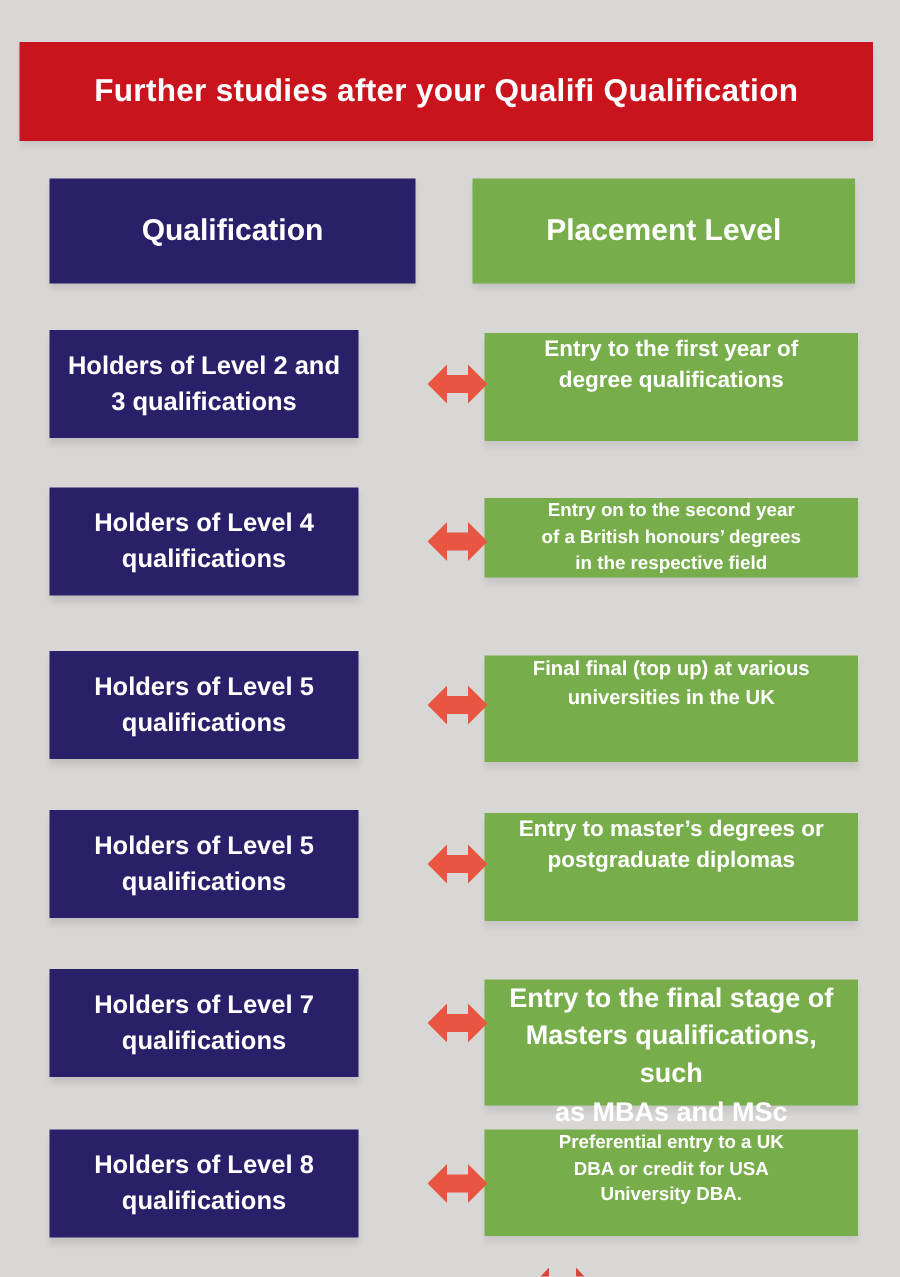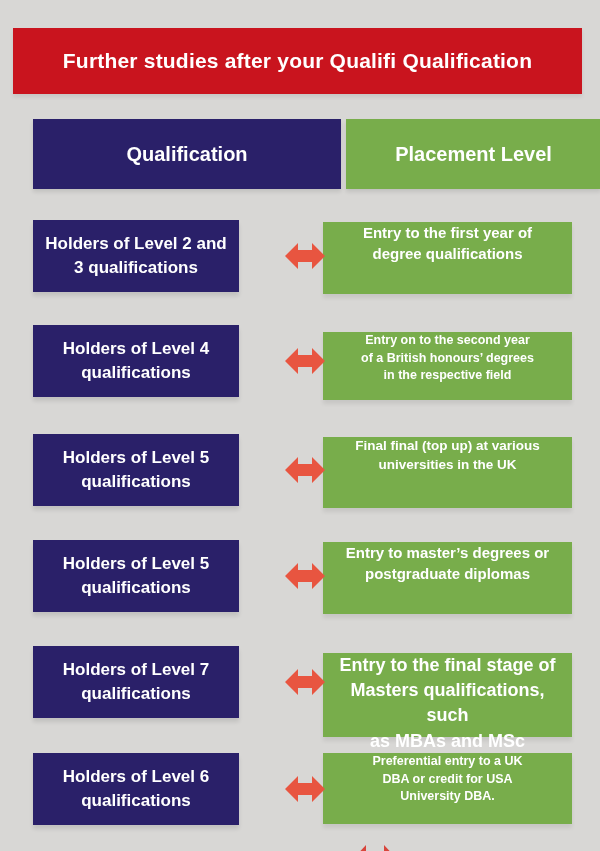--- a/index.html
+++ b/index.html
@@ -33,22 +33,22 @@
   }
 
   
   .col-header {
     position: absolute;
     top: 119px; height: 70px;
     display: flex; align-items: center; justify-content: center;
     font-size: 20px;
     box-shadow: 0 3px 4px rgba(0,0,0,0.10);
   }
-  .col-header.qual { left: 33px;  width: 308px; background: var(--navy,  #2a2069); }
-  .col-header.place{ left: 315px; width: 255px; background: var(--green, #78ad4b); margin-left: 31px; }
+  .col-header.qual { left: 33px;  width: 244px; background: var(--navy,  #2a2069); }
+  .col-header.place{ left: 315px; width: 255px; background: var(--green, #78ad4b); }
 
   
   .rows { position: absolute; inset: 0; }
   .row  { position: absolute; left: 0; width: 600px; height: 0; }
   .row:nth-child(1) { top: 220px; }
   .row:nth-child(2) { top: 325px; }
   .row:nth-child(3) { top: 434px; }
   .row:nth-child(4) { top: 540px; }
   .row:nth-child(5) { top: 646px; }
   .row:nth-child(6) { top: 753px; }
@@ -74,21 +74,21 @@
     text-align: center;
     font-size: 15px;
     line-height: 1.4;
     white-space: pre-line;
     padding: 0 8px;
     box-sizing: border-box;
     box-shadow: 0 4px 4px rgba(0,0,0,0.08);
   }
   
   .row:nth-child(1) .place-box { top: 2px; }
-  .row:nth-child(2) .place-box { top: 7px; height: 68px; font-size: 12.5px; }
+  .row:nth-child(2) .place-box { top: 7px; height: 53px; font-size: 12.5px; }
   .row:nth-child(3) .place-box { top: 3px; height: 71px; font-size: 13.5px; }
   .row:nth-child(4) .place-box { top: 2px; }
   .row:nth-child(5) .place-box { top: 7px; height: 84px; font-size: 18px; }
   .row:nth-child(6) .place-box { top: 0;   height: 71px; font-size: 12.5px; }
 
   .arrow {
     position: absolute;
     left: 285px; top: 23px;
     width: 40px; height: 26px;
     background: var(--arrow, #e85540);
@@ -179,21 +179,21 @@
     <div class="arrow"></div>
     <div class="place-box">
       <span class="place-text">Entry to the final stage of
 Masters qualifications, such
 as MBAs and MSc degrees.</span>
     </div>
   </div>
 
   <div class="row">
     <div class="qual-box">
-      <span class="qual-text">Holders of Level 6
+      <span class="qual-text">Holders of Level 8
 qualifications</span>
     </div>
     <div class="arrow"></div>
     <div class="place-box">
       <span class="place-text">Preferential entry to a UK
 DBA or credit for USA
 University DBA.</span>
     </div>
   </div>
 </div>

